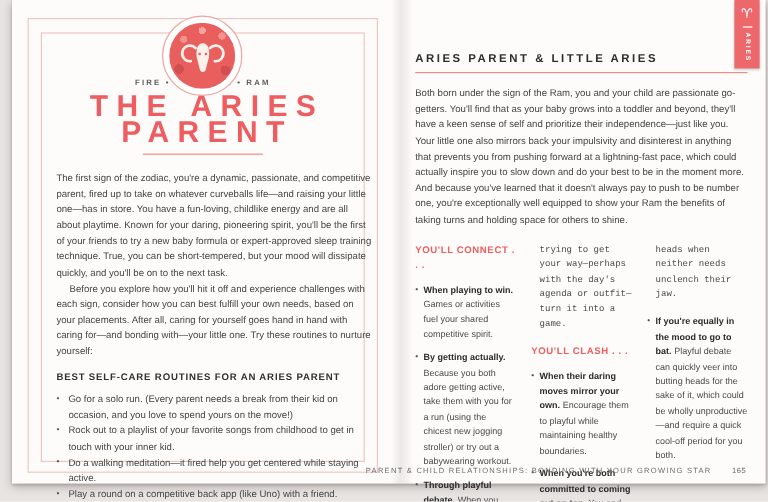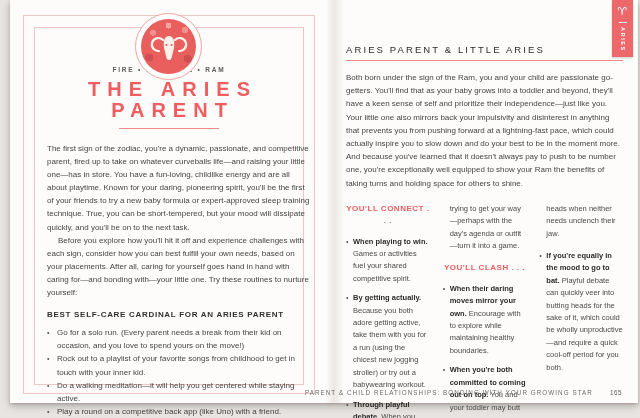--- a/index.html
+++ b/index.html
@@ -37,44 +37,44 @@
       radial-gradient(circle at 15% 70%, #d14e52 0 4px, transparent 4px),
       radial-gradient(circle at 85% 72%, #d14e52 0 4px, transparent 4px),
       radial-gradient(circle at 50% 12%, #f4a49e 0 3px, transparent 3px);
   }
   .kicker {
     position:absolute; left:13px; top:66px; width:292px; text-align:center;
     font-size:6.5px; font-weight:bold; letter-spacing:1.8px; color:#5d5d5d; z-index:2;
   }
   .lp-title {
     position:absolute; left:13px; top:79px; width:292px; text-align:center;
-    color:#ee5d60; font-weight:bold; font-size:20px; line-height:21px;
+    color:#ee5d60; font-weight:bold; font-size:25px; line-height:21px;
     letter-spacing:7px; text-indent:7px;
   }
   .title-rule { position:absolute; left:109px; top:128px; width:100px; border-top:1px solid #ed8c89; }
   .lp-body { position:absolute; left:37px; top:142px; width:265px; font-size:8px; line-height:13.1px; color:#454545; }
   .lp-body p + p { text-indent:11px; }
   .routines-heading {
     margin-top:9px; margin-bottom:5px;
     font-size:8px; font-weight:bold; letter-spacing:.7px; color:#303030;
   }
   .brow { display:flex; }
   .brow .mk { width:10px; flex:0 0 10px; color:#555; font-size:7px; line-height:13px; }
   
   .rp { position:absolute; left:336px; top:0; width:277px; }
-  .rp-heading { margin-top:44px; font-size:9.5px; font-weight:normal; letter-spacing:2.1px; color:#2d2d2d; }
+  .rp-heading { margin-top:44px; font-size:9.5px; font-weight:bold; letter-spacing:2.1px; color:#2d2d2d; }
   .rp-rule { border-top:1px solid #ed8c89; margin-top:5px; }
   .rp-intro { margin-top:10px; font-size:8px; line-height:13.2px; color:#454545; }
   .cols { display:flex; gap:13px; margin-top:13px; }
   .col { flex:1 1 0; font-size:7.5px; line-height:12.4px; color:#4a4a4a; }
-  .col-heading { color:#ee5d60; font-weight:bold; font-size:8px; letter-spacing:.5px; margin-bottom:8px;text-align:center; }
+  .col-heading { color:#ee5d60; font-weight:bold; font-size:8px; letter-spacing:.5px; margin-bottom:8px; }
   .col .brow { margin-bottom:7px; }
   .col .brow .mk { width:7px; flex:0 0 7px; font-size:7px; line-height:12.4px; }
   .col b { color:#2b2b2b; }
-  .cont { padding-left:7px; margin-bottom:10px; }
+  .cont { padding-left:7px; margin-bottom:10px;font-family:Liberation Mono, monospace; }
   .clash-heading { margin-top:3px; }
   .rp-footer {
     position:absolute; left:336px; top:389px; width:276px;
     display:flex; justify-content:flex-end; align-items:baseline; gap:17px;
     font-size:6.3px; letter-spacing:1.05px; color:#6b6b6b; white-space:nowrap;
   }
   .page-num { letter-spacing:.5px; color:#5e5e5e; }
   
   .tab {
     position:absolute; left:602px; top:0; width:21px; height:57px;
@@ -114,33 +114,33 @@
     <div class="lp-title">
       <div>THE ARIES</div>
       <div>PARENT</div>
     </div>
     <div class="title-rule"></div>
 
     <div class="lp-body">
       <p>The first sign of the zodiac, you're a dynamic, passionate, and competitive parent, fired up to take on whatever curveballs life—and raising your little one—has in store. You have a fun-loving, childlike energy and are all about playtime. Known for your daring, pioneering spirit, you'll be the first of your friends to try a new baby formula or expert-approved sleep training technique. True, you can be short-tempered, but your mood will dissipate quickly, and you'll be on to the next task.</p>
       <p>Before you explore how you'll hit it off and experience challenges with each sign, consider how you can best fulfill your own needs, based on your placements. After all, caring for yourself goes hand in hand with caring for—and bonding with—your little one. Try these routines to nurture yourself:</p>
 
-      <div class="routines-heading">BEST SELF-CARE CARDINAL FOR AN ARIES PARENT</div>
+      <div class="routines-heading">BEST SELF-CARE ROUTINES FOR AN ARIES PARENT</div>
 
       <div class="brow">
         <span class="mk">•</span>
         <span class="bt">Go for a solo run. (Every parent needs a break from their kid on occasion, and you love to spend yours on the move!)</span>
       </div>
       <div class="brow">
         <span class="mk">•</span>
         <span class="bt">Rock out to a playlist of your favorite songs from childhood to get in touch with your inner kid.</span>
       </div>
       <div class="brow">
         <span class="mk">•</span>
-        <span class="bt">Do a walking meditation—it will help you get centered while staying active.</span>
+        <span class="bt">Do a walking meditation—it fired help you get centered while staying active.</span>
       </div>
       <div class="brow">
         <span class="mk">•</span>
         <span class="bt">Play a round on a competitive back app (like Uno) with a friend.</span>
       </div>
       <div class="brow">
         <span class="mk">•</span>
         <span class="bt">Tune in to—or better yet, head out to—a sporting event you love.</span>
       </div>
     </div>
@@ -169,21 +169,21 @@
           <span class="mk">•</span>
           <span class="bt"><b>Through playful debate.</b> <span>When you and your toddler are both</span></span>
         </div>
       </div>
 
       <div class="col">
         <div class="cont">trying to get your way—perhaps with the day's agenda or outfit—turn it into a game.</div>
         <div class="col-heading clash-heading">YOU'LL CLASH . . .</div>
         <div class="brow">
           <span class="mk">•</span>
-          <span class="bt"><b>When their daring moves mirror your own.</b> <span>Encourage with to explore while maintaining healthy boundaries.</span></span>
+          <span class="bt"><b>When their daring moves mirror your own.</b> <span>Encourage them to playful while maintaining healthy boundaries.</span></span>
         </div>
         <div class="brow">
           <span class="mk">•</span>
           <span class="bt"><b>When you're both committed to coming out on top.</b> <span>You and your toddler may butt</span></span>
         </div>
       </div>
 
       <div class="col">
         <div class="cont">heads when neither needs unclench their jaw.</div>
         <div class="brow">

